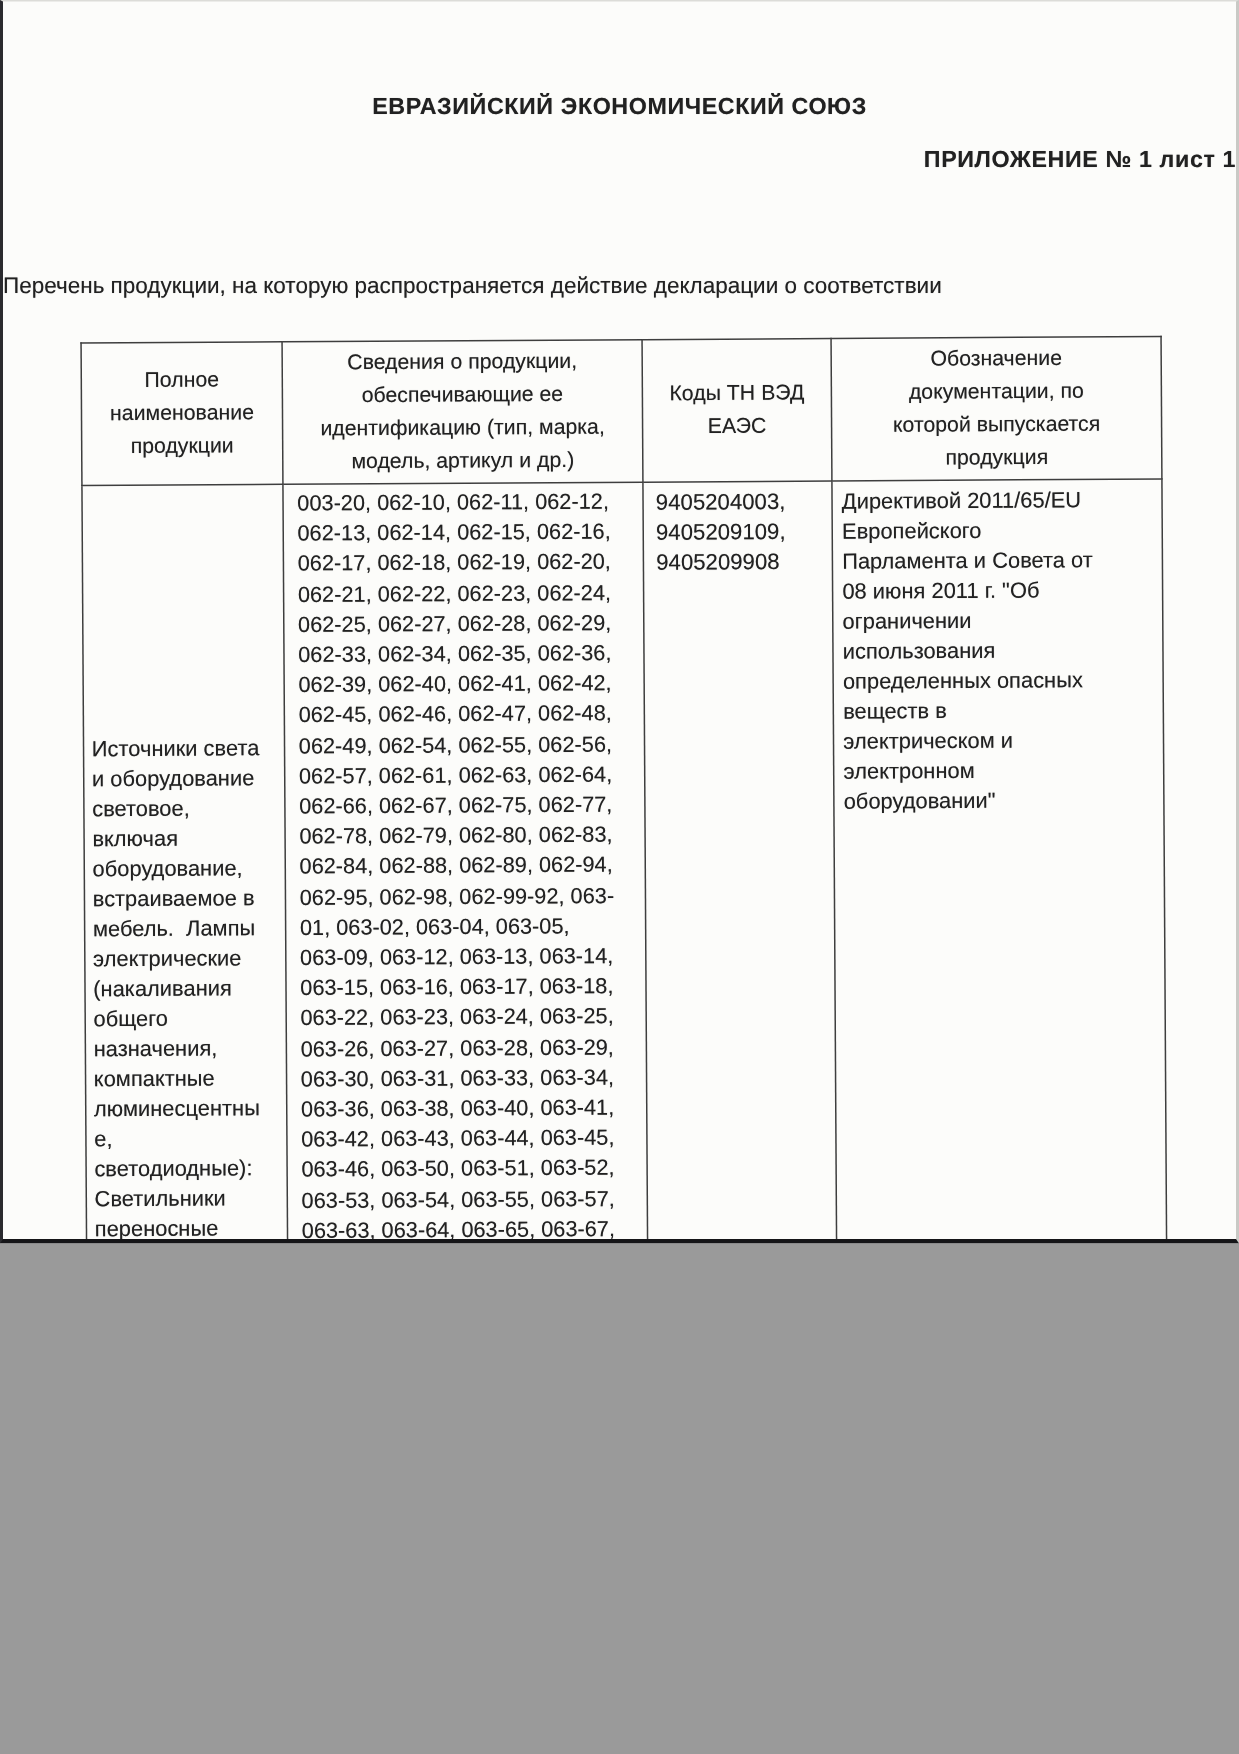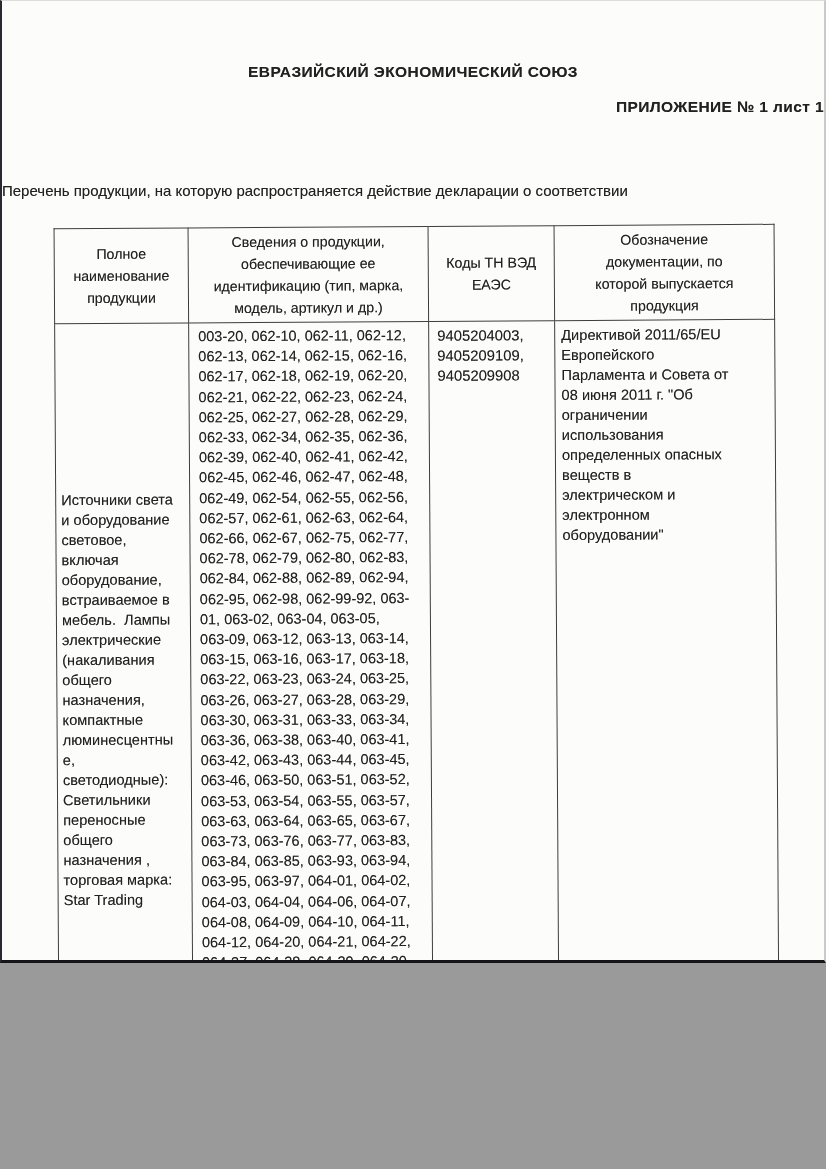--- a/index.html
+++ b/index.html
@@ -1,21 +1,21 @@
 <!DOCTYPE html>
 <html style="--paper: #fcfcfa; --text_ink: #212121; --border_ink: #3e3e3e; --stamp_ink: #4650ba; --signature_ink: #5b52c1;"><head>
 <meta charset="utf-8">
 <style>
   html, body { margin: 0; padding: 0; background: #9a9a9a; }
   * { box-sizing: border-box; }
 
   .page {
     position: relative;
     width: 826px;
-    height: 963px;
+    height: 829px;
     margin: 0;
     background: var(--paper, #fcfcfa);
     font-family: "Liberation Sans", "DejaVu Sans", sans-serif;
     color: var(--text_ink, #212121);
     overflow: hidden;
     border-left: 2px solid #2a2a2e;
     border-bottom: 3px solid #151518;
     border-right: 2px solid #c9c9c5;
     border-top: 1px solid #dcdcd8;
   }

